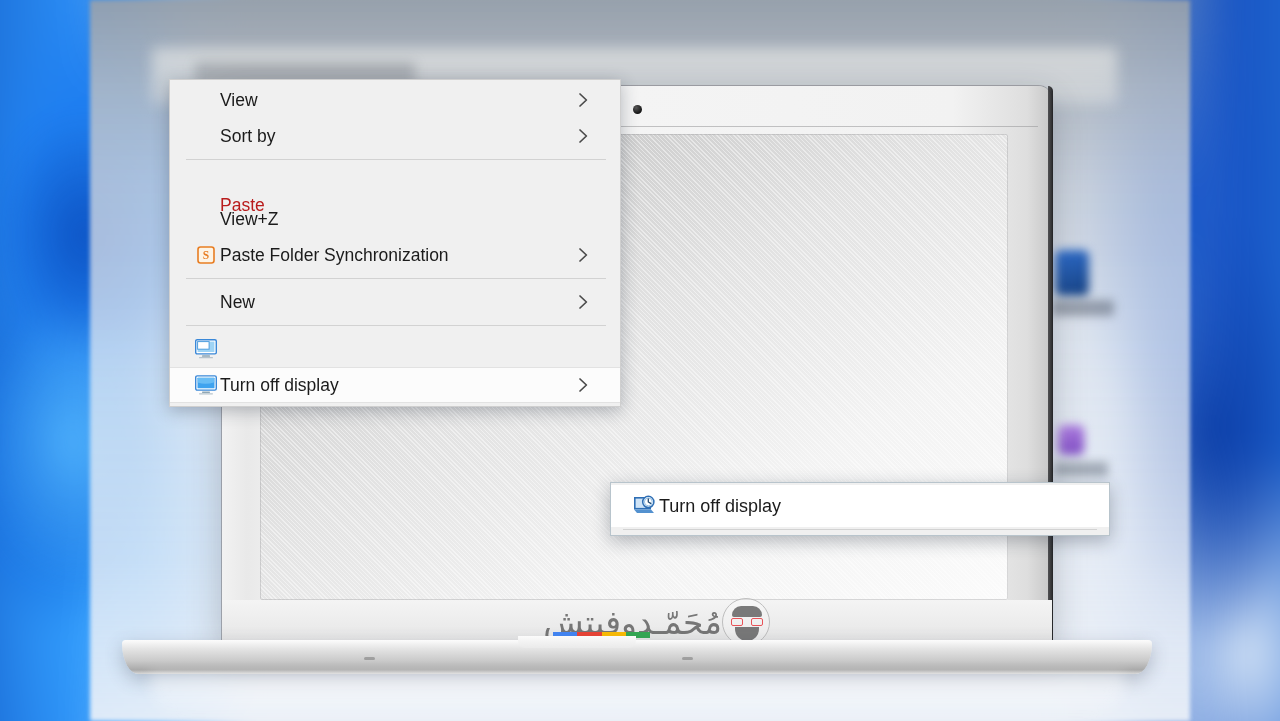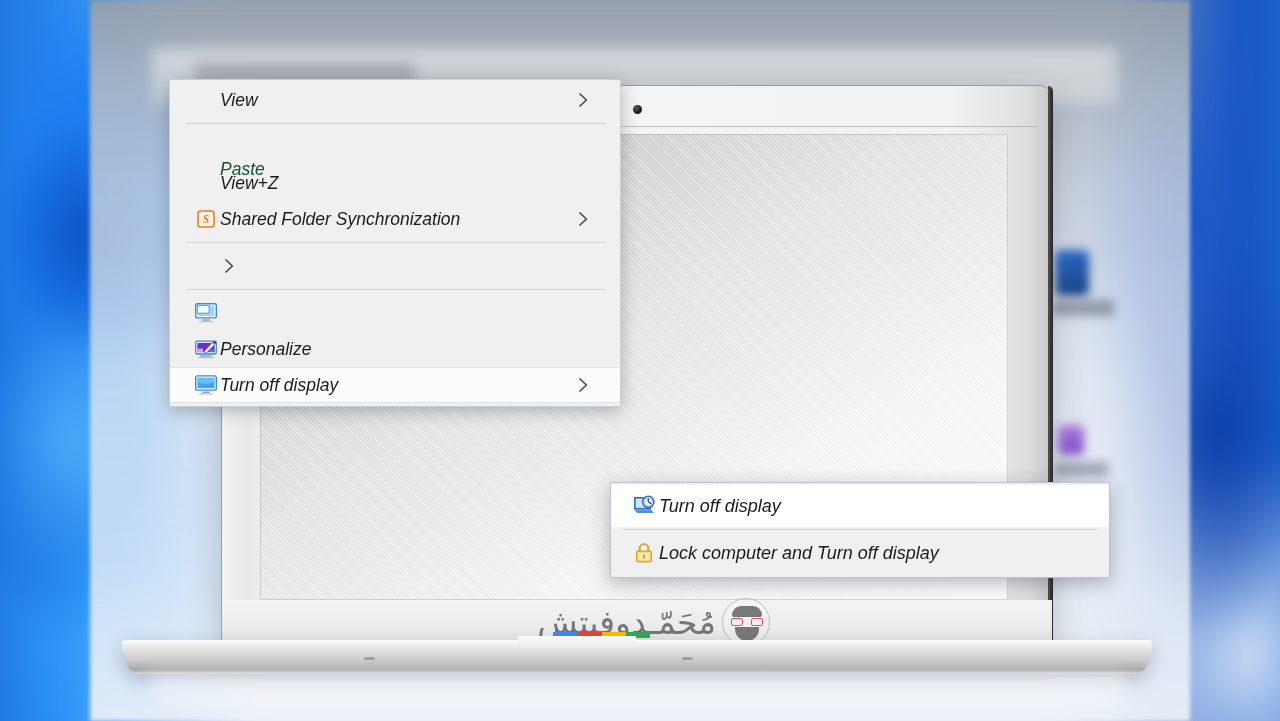--- a/index.html
+++ b/index.html
@@ -154,21 +154,20 @@
   }
 
   
   .brand-logo {
     position: absolute;
     left: 470px; top: 594px;
     width: 300px; height: 56px;
     display: flex;
     align-items: center;
     justify-content: flex-end;
-    gap: 6px;
     opacity: .92;
   }
   .brand-word {
     font-family: "DejaVu Sans", sans-serif;
     font-size: 33px;
     color: #6d6d6d;
     direction: rtl;
     letter-spacing: -1px;
     line-height: 1;
   }
@@ -269,38 +268,37 @@
     padding: 2px 0 3px 0;
     z-index: 30;
   }
   .mi {
     position: relative;
     display: flex;
     align-items: center;
     height: 36px;
     padding: 0 28px 0 0;
     cursor: default;
-    font-style: italic;
   }
   .mi .ic {
     width: 28px;
     min-width: 28px;
     margin-left: 22px;
     display: flex;
     align-items: center;
     justify-content: center;
   }
   .mi .lbl {
     flex: 1;
     font-size: 17.5px;
     color: #1b1b1b;
     white-space: nowrap;
     font-family: "Liberation Sans", sans-serif;
   }
-  .mi.disabled .lbl { color: #14532d; margin-top: 45px; }
+  .mi.disabled .lbl { color: #b91c1c; margin-top: 45px; }
   .mi .accel {
     font-size: 17.5px;
     color: #1b1b1b;
     margin-right: 28px;
     white-space: nowrap;
   }
   .mi .chev {
     width: 18px;
     display: flex;
     align-items: center;
@@ -396,81 +394,75 @@
   <div class="ctx-menu" id="ctx-menu">
       <div class="mi">
         <span class="ic"></span>
         <span class="lbl">View</span>
         <span class="chev">
           <svg width="11" height="16" viewBox="0 0 11 16">
             <path d="M2 2 L8.4 8 L2 14" fill="none" stroke="#4a4a4a" stroke-width="1.7" stroke-linecap="round" stroke-linejoin="round"></path>
           </svg>
         </span>
       </div>
+      <div class="mi">
+        <span class="ic"></span>
+        <span class="lbl">Sort by</span>
+        <span class="chev">
+          <svg width="11" height="16" viewBox="0 0 11 16">
+            <path d="M2 2 L8.4 8 L2 14" fill="none" stroke="#4a4a4a" stroke-width="1.7" stroke-linecap="round" stroke-linejoin="round"></path>
+          </svg>
+        </span>
+      </div>
       <div class="sep"></div>
       <div class="mi disabled">
         <span class="ic"></span>
         <span class="lbl">Paste</span>
         <span class="chev"></span>
       </div>
       <div class="mi">
         <span class="ic"></span>
         <span class="accel">View+Z</span>
         <span class="chev"></span>
       </div>
       <div class="mi">
         <span class="ic">
           <svg class="ico-svg" width="18" height="18" viewBox="0 0 18 18">
             <rect x="1" y="1" width="16" height="16" rx="2.5" fill="#fdf4e6" stroke="#e87d22" stroke-width="1.6"></rect>
             <text x="9" y="13.2" font-family="Liberation Serif, serif" font-size="11.5" font-weight="bold" fill="#e87d22" text-anchor="middle">S</text>
           </svg>
         </span>
-        <span class="lbl">Shared Folder Synchronization</span>
+        <span class="lbl">Paste Folder Synchronization</span>
         <span class="chev">
           <svg width="11" height="16" viewBox="0 0 11 16">
             <path d="M2 2 L8.4 8 L2 14" fill="none" stroke="#4a4a4a" stroke-width="1.7" stroke-linecap="round" stroke-linejoin="round"></path>
           </svg>
         </span>
       </div>
       <div class="sep"></div>
       <div class="mi">
         <span class="ic"></span>
+        <span class="lbl">New</span>
         <span class="chev">
           <svg width="11" height="16" viewBox="0 0 11 16">
             <path d="M2 2 L8.4 8 L2 14" fill="none" stroke="#4a4a4a" stroke-width="1.7" stroke-linecap="round" stroke-linejoin="round"></path>
           </svg>
         </span>
       </div>
       <div class="sep"></div>
       <div class="mi">
         <span class="ic">
           <svg class="ico-svg" width="22" height="20" viewBox="0 0 22 20">
             <rect x="0.7" y="0.7" width="20.6" height="14.2" rx="1.4" fill="#ffffff" stroke="#3a88d8" stroke-width="1.4"></rect>
             <rect x="2.6" y="2.6" width="16.8" height="10.4" fill="#9fd4f5"></rect>
             <rect x="2.6" y="2.6" width="11.5" height="7.6" fill="#ffffff" stroke="#4f9ede" stroke-width="1"></rect>
             <rect x="7" y="16.3" width="8" height="1.5" rx="0.6" fill="#8fa7b5"></rect>
             <rect x="4" y="18.1" width="14" height="1.2" rx="0.6" fill="#b6c3cc"></rect>
           </svg>
         </span>
-        <span class="chev"></span>
-      </div>
-      <div class="mi">
-        <span class="ic">
-          <svg class="ico-svg" width="22" height="20" viewBox="0 0 22 20">
-            <rect x="0.7" y="2.2" width="20.6" height="12.8" rx="1.4" fill="#ffffff" stroke="#3a88d8" stroke-width="1.3"></rect>
-            <rect x="2.4" y="3.9" width="17.2" height="9.3" fill="#6d2bd0"></rect>
-            <rect x="2.4" y="9.6" width="5.6" height="3.6" fill="#c9a6f2"></rect>
-            <rect x="14.2" y="10.4" width="5.4" height="2.8" fill="#2f86d8"></rect>
-            <path d="M9 12.6 L17.8 3.3 L20 5.3 L11.2 14.2 Z" fill="#f2f2f2" stroke="#6a6a6a" stroke-width="0.9"></path>
-            <path d="M17.8 3.3 L20 5.3 L21.2 3.6 L19.3 1.9 Z" fill="#3a3a3a"></path>
-            <rect x="5" y="16.3" width="12" height="1.4" rx="0.6" fill="#8fa7b5"></rect>
-            <rect x="3" y="18.1" width="16" height="1.1" rx="0.55" fill="#b6c3cc"></rect>
-          </svg>
-        </span>
-        <span class="lbl">Personalize</span>
         <span class="chev"></span>
       </div>
       <div class="mi highlight">
         <span class="ic">
           <svg class="ico-svg" width="22" height="20" viewBox="0 0 22 20">
             <rect x="0.7" y="0.9" width="20.6" height="14.2" rx="1.6" fill="#ffffff" stroke="#3a88d8" stroke-width="1.4"></rect>
             <rect x="2.5" y="2.7" width="17" height="10.6" rx="0.6" fill="#3fa3ef"></rect>
             <path d="M2.5 2.7 H19.5 V7.2 Q11 10.2 2.5 7.6 Z" fill="#78c5f7" opacity="0.75"></path>
             <rect x="7" y="16.4" width="8" height="1.5" rx="0.6" fill="#8fa7b5"></rect>
             <rect x="4" y="18.2" width="14" height="1.2" rx="0.6" fill="#b6c3cc"></rect>
@@ -494,27 +486,15 @@
             <path d="M2 14.5 H19 L22 18 H5 Z" fill="#5391cf"></path>
             <circle cx="16.3" cy="6.9" r="5.6" fill="#eef6fd" stroke="#2f6fb5" stroke-width="1.5"></circle>
             <circle cx="16.3" cy="6.9" r="3.9" fill="#ffffff" stroke="#7fb2dd" stroke-width="0.8"></circle>
             <path d="M16.3 3.9 V7 L18.7 8.4" stroke="#24486e" stroke-width="1.3" fill="none" stroke-linecap="round"></path>
           </svg>
         </span>
         <span class="lbl">Turn off display</span>
         <span class="chev"></span>
       </div>
       <div class="sep"></div>
-      <div class="mi">
-        <span class="ic">
-          <svg class="ico-svg" width="20" height="22" viewBox="0 0 20 22">
-            <path d="M5.6 9.5 V6.6 a4.4 4.4 0 0 1 8.8 0 V9.5" fill="none" stroke="#d4ab3e" stroke-width="2.3"></path>
-            <rect x="2.6" y="9.2" width="14.8" height="10.6" rx="1.6" fill="#f5d97c" stroke="#c69f31" stroke-width="1.2"></rect>
-            <rect x="4.4" y="11" width="11.2" height="7" rx="1" fill="#fae9a9"></rect>
-            <rect x="9.1" y="12.6" width="1.8" height="4.2" rx="0.8" fill="#c69f31"></rect>
-          </svg>
-        </span>
-        <span class="lbl">Lock computer and Turn off display</span>
-        <span class="chev"></span>
-      </div>
     </div>
 
 </div>
 
 </body></html>

